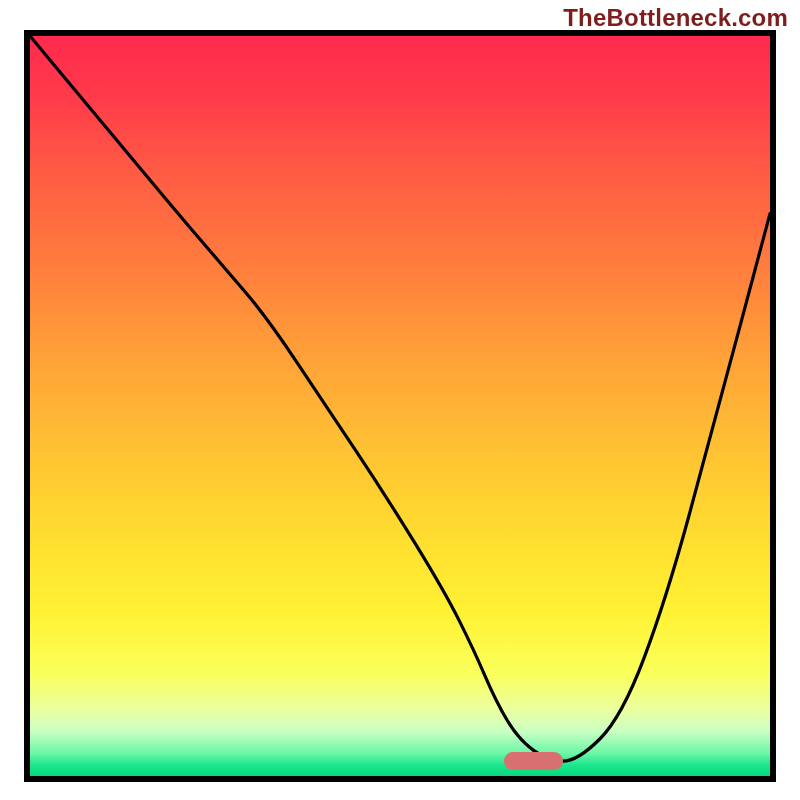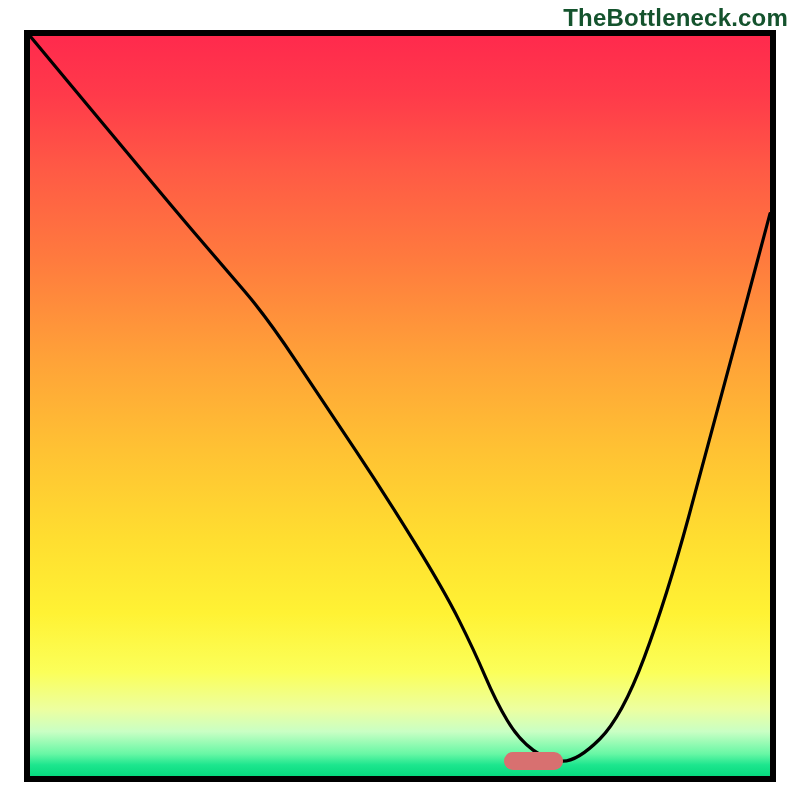--- a/index.html
+++ b/index.html
@@ -14,21 +14,21 @@
     position: relative;
     width: 800px;
     height: 800px;
   }
   .watermark {
     position: absolute;
     top: 4px;
     right: 12px;
     font-size: 24px;
     font-weight: 600;
-    color: #14532d;
+    color: #7f1d1d;
     letter-spacing: 0.2px;
     z-index: 10;
   }
   .outer-border {
     position: absolute;
     left: 24px;
     top: 30px;
     width: 752px;
     height: 752px;
     background: #000;

